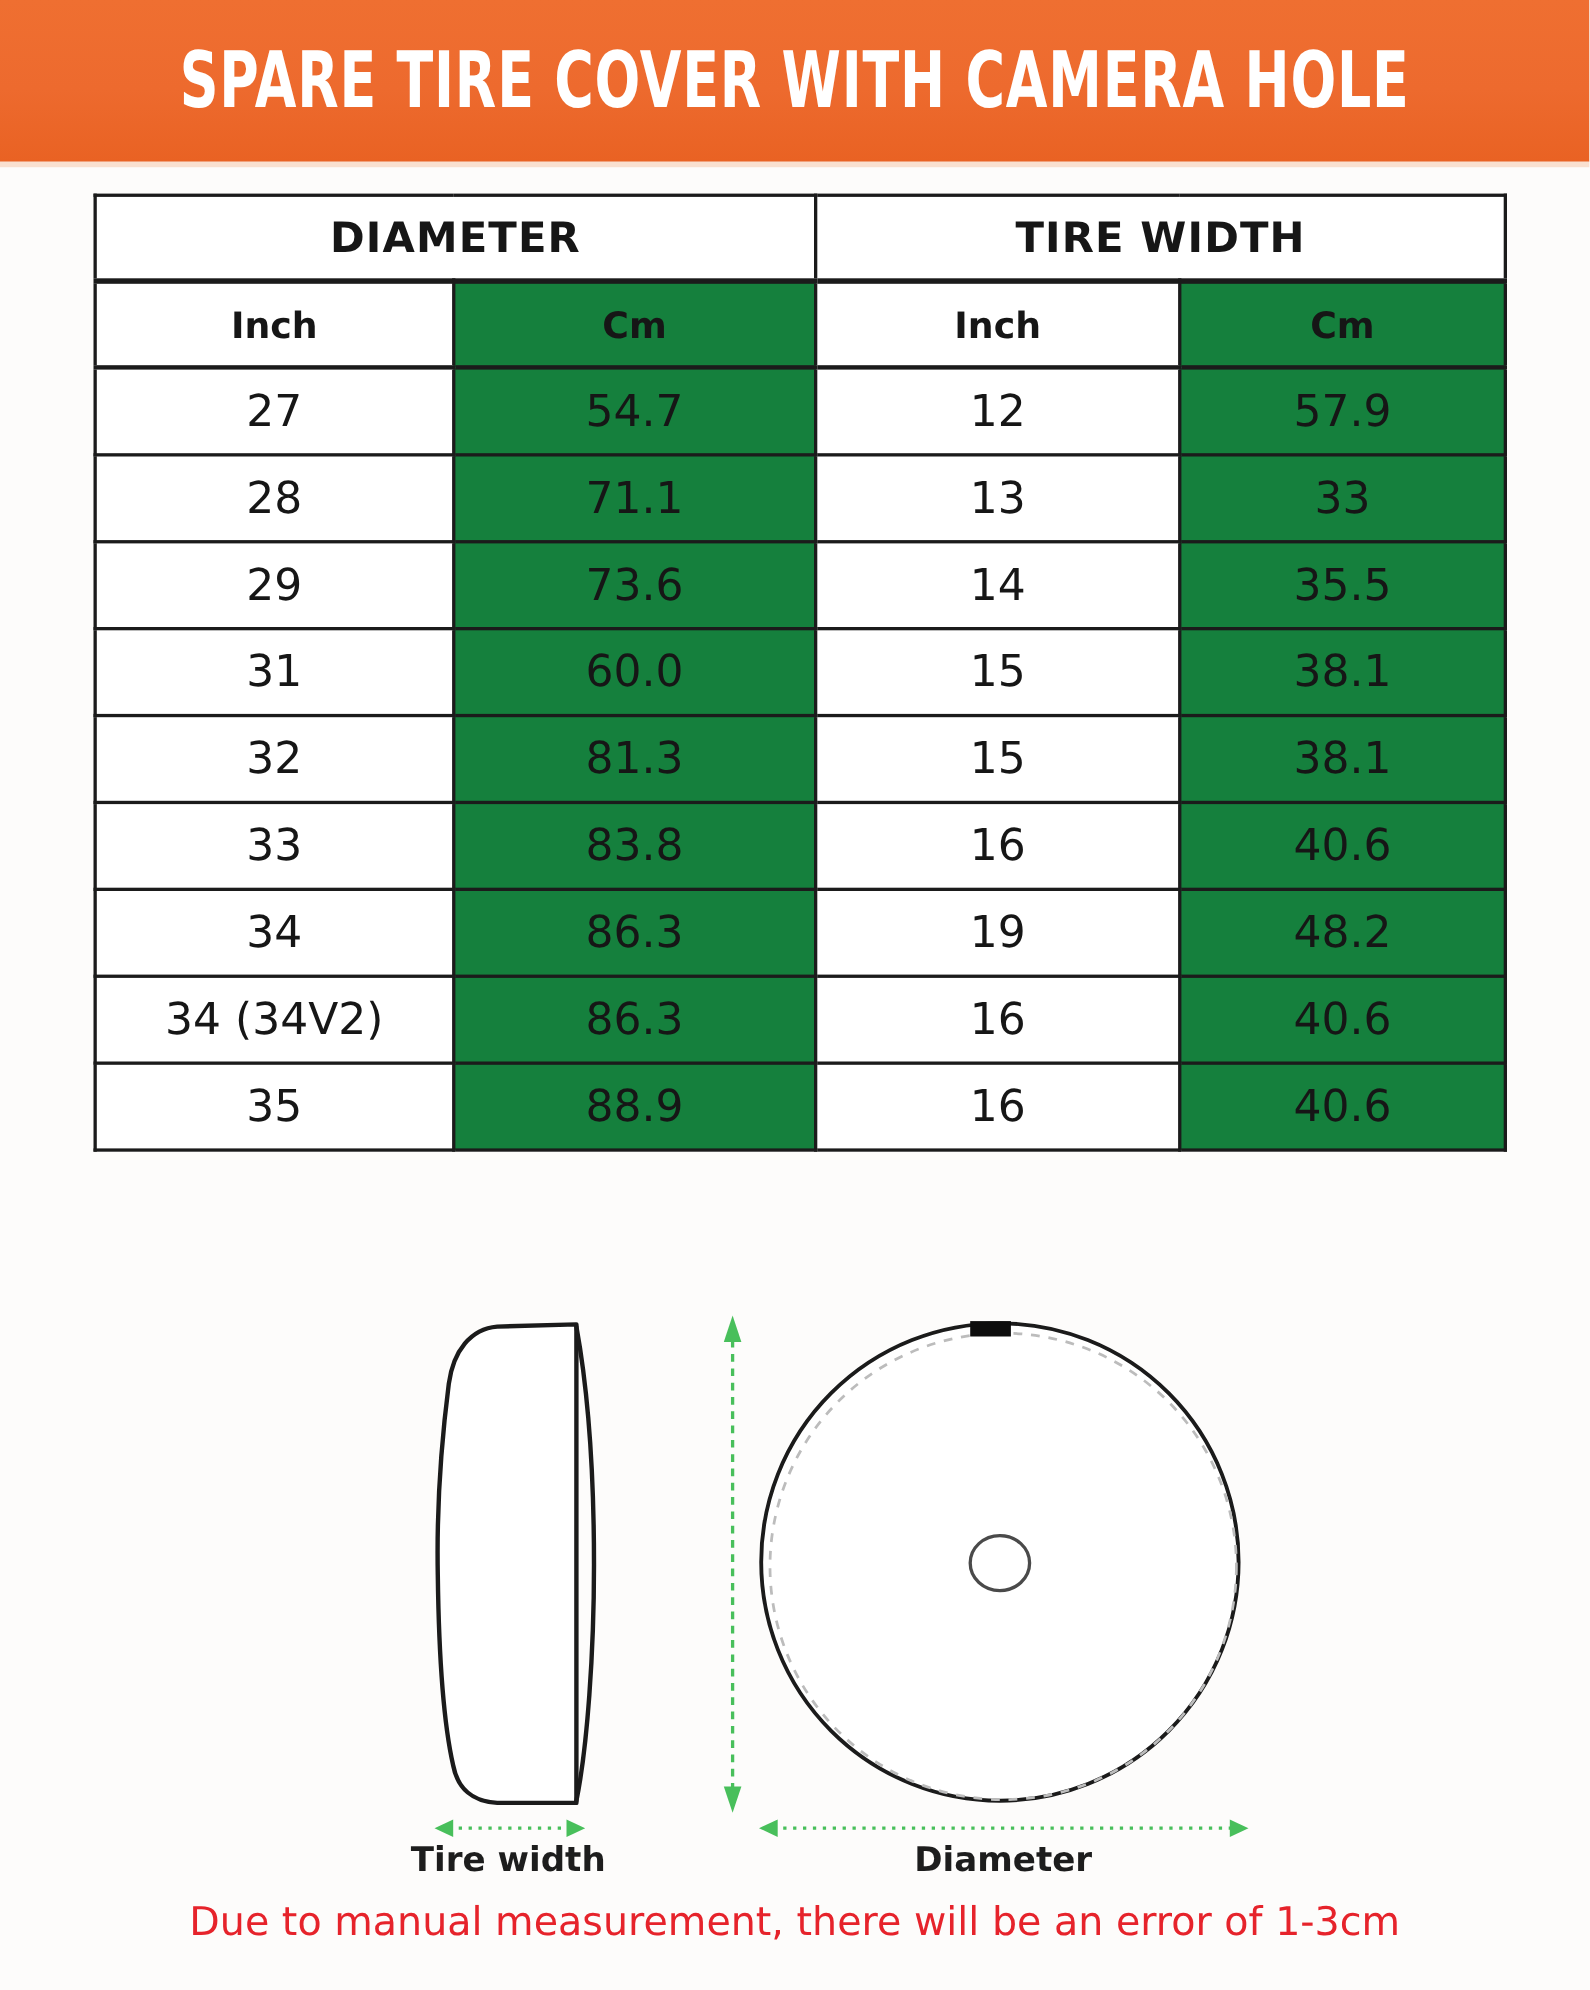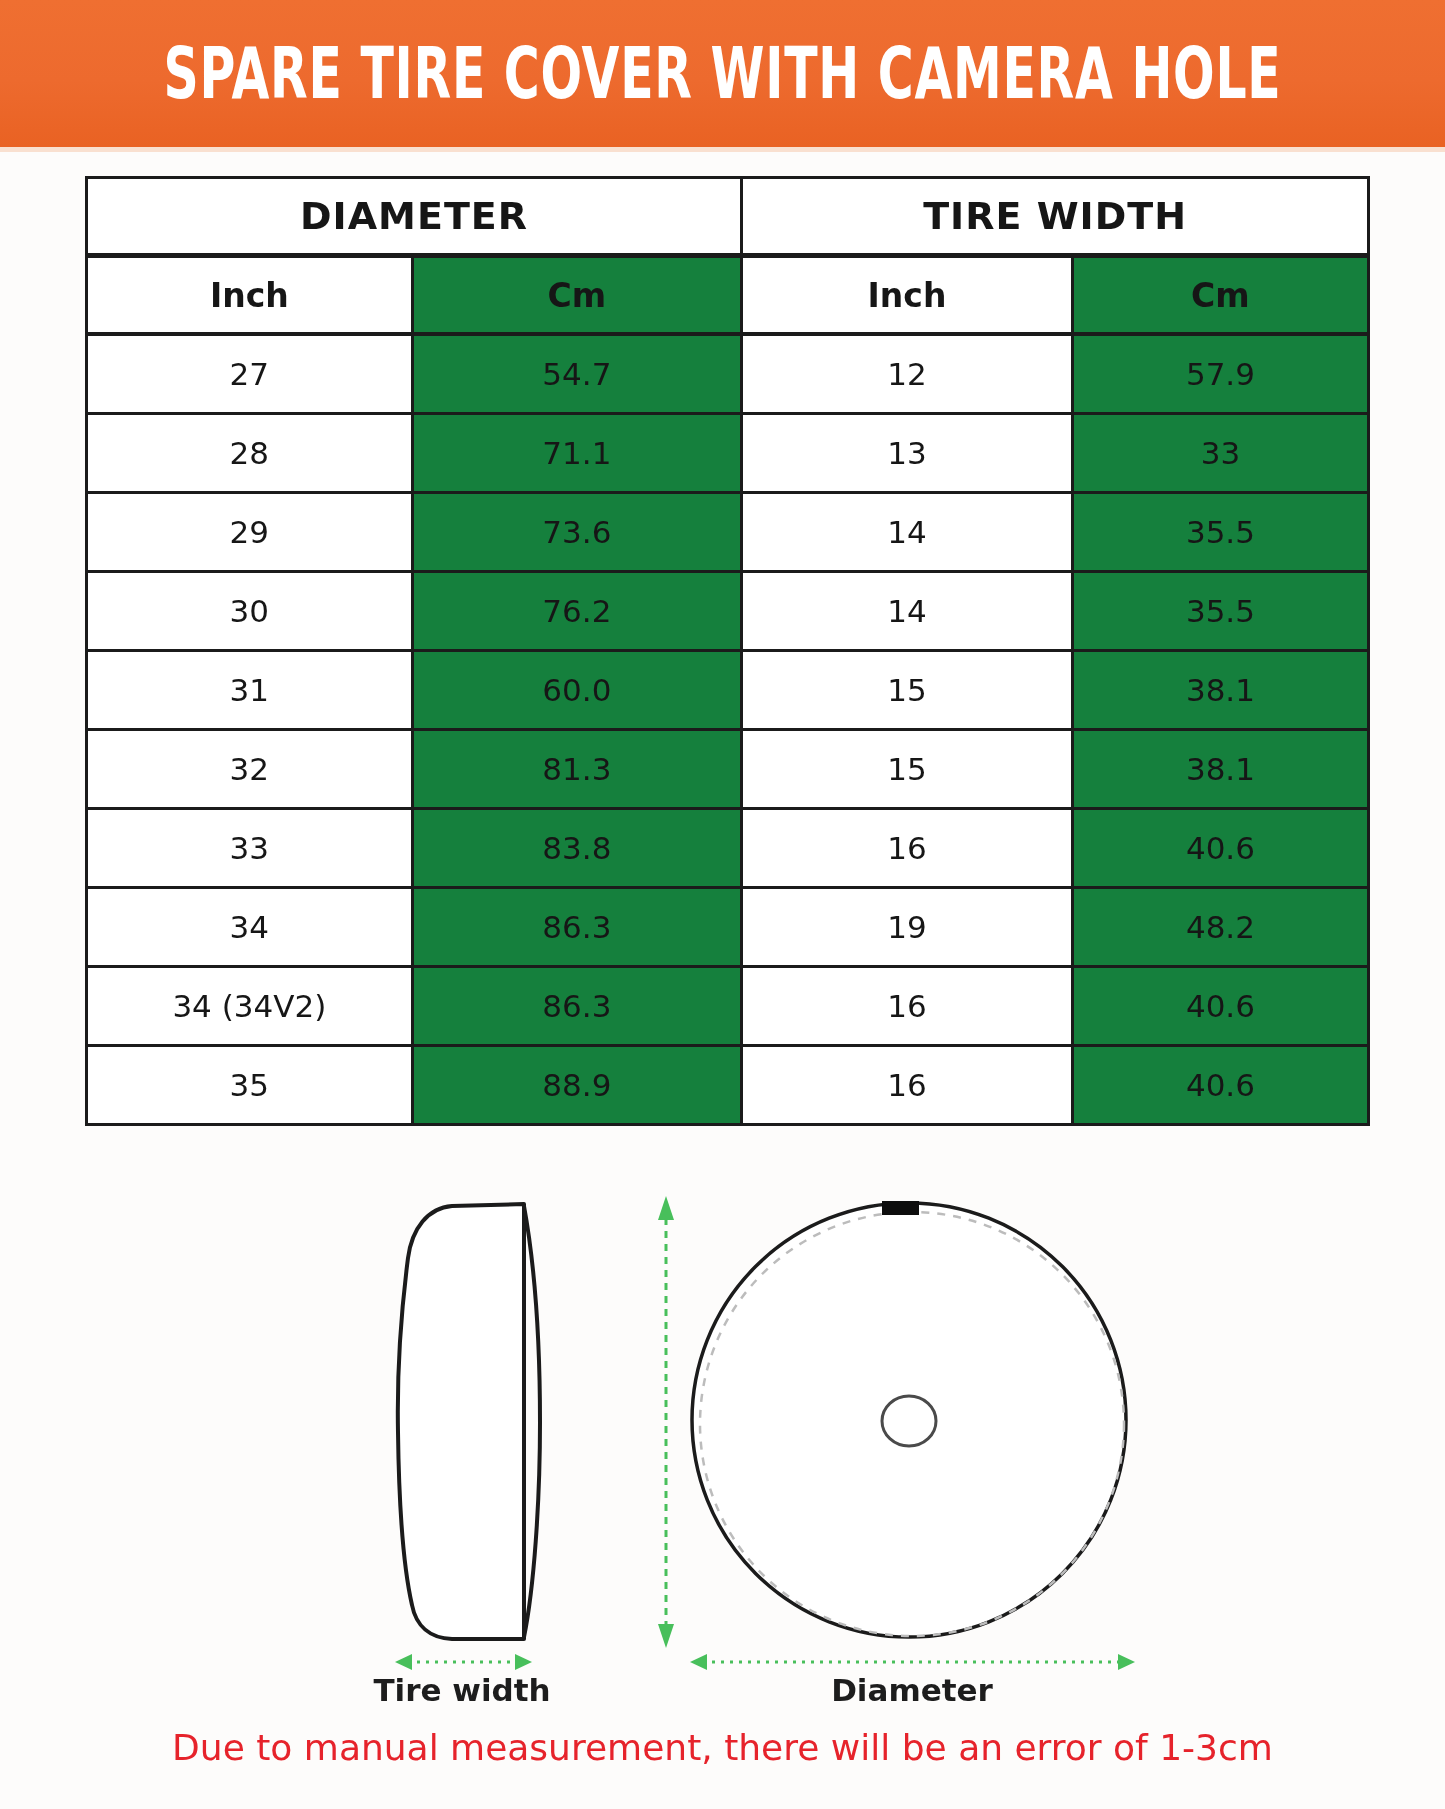--- a/index.html
+++ b/index.html
@@ -41,21 +41,21 @@
   }
   tr.group-header th{
     height:72px;font-size:38px;font-weight:bold;letter-spacing:1px;
     border-bottom-width:5px;background:#ffffff;
   }
   tr.col-header th{
     height:72px;font-size:33px;font-weight:bold;
     border-bottom-width:4px;
   }
   tr.data-row td{
-    height:74px;font-size:31px;font-weight:normal;
+    height:74px;font-size:40px;font-weight:normal;
   }
   .cell-gray{background:#15803d;}
 
   
   .diagram-svg{position:absolute;left:0;top:1180px;}
   .diagram-label{
     font-family:"DejaVu Sans","Liberation Sans",sans-serif;
     font-size:31px;font-weight:bold;fill:#1d1d1d;
   }
 
@@ -108,26 +108,20 @@
         <td>13</td>
         <td class="cell-gray">33</td>
       </tr>
       <tr class="data-row">
         <td>29</td>
         <td class="cell-gray">73.6</td>
         <td>14</td>
         <td class="cell-gray">35.5</td>
       </tr>
       <tr class="data-row">
-        <td>30</td>
-        <td class="cell-gray">76.2</td>
-        <td>14</td>
-        <td class="cell-gray">35.5</td>
-      </tr>
-      <tr class="data-row">
         <td>31</td>
         <td class="cell-gray">60.0</td>
         <td>15</td>
         <td class="cell-gray">38.1</td>
       </tr>
       <tr class="data-row">
         <td>32</td>
         <td class="cell-gray">81.3</td>
         <td>15</td>
         <td class="cell-gray">38.1</td>

